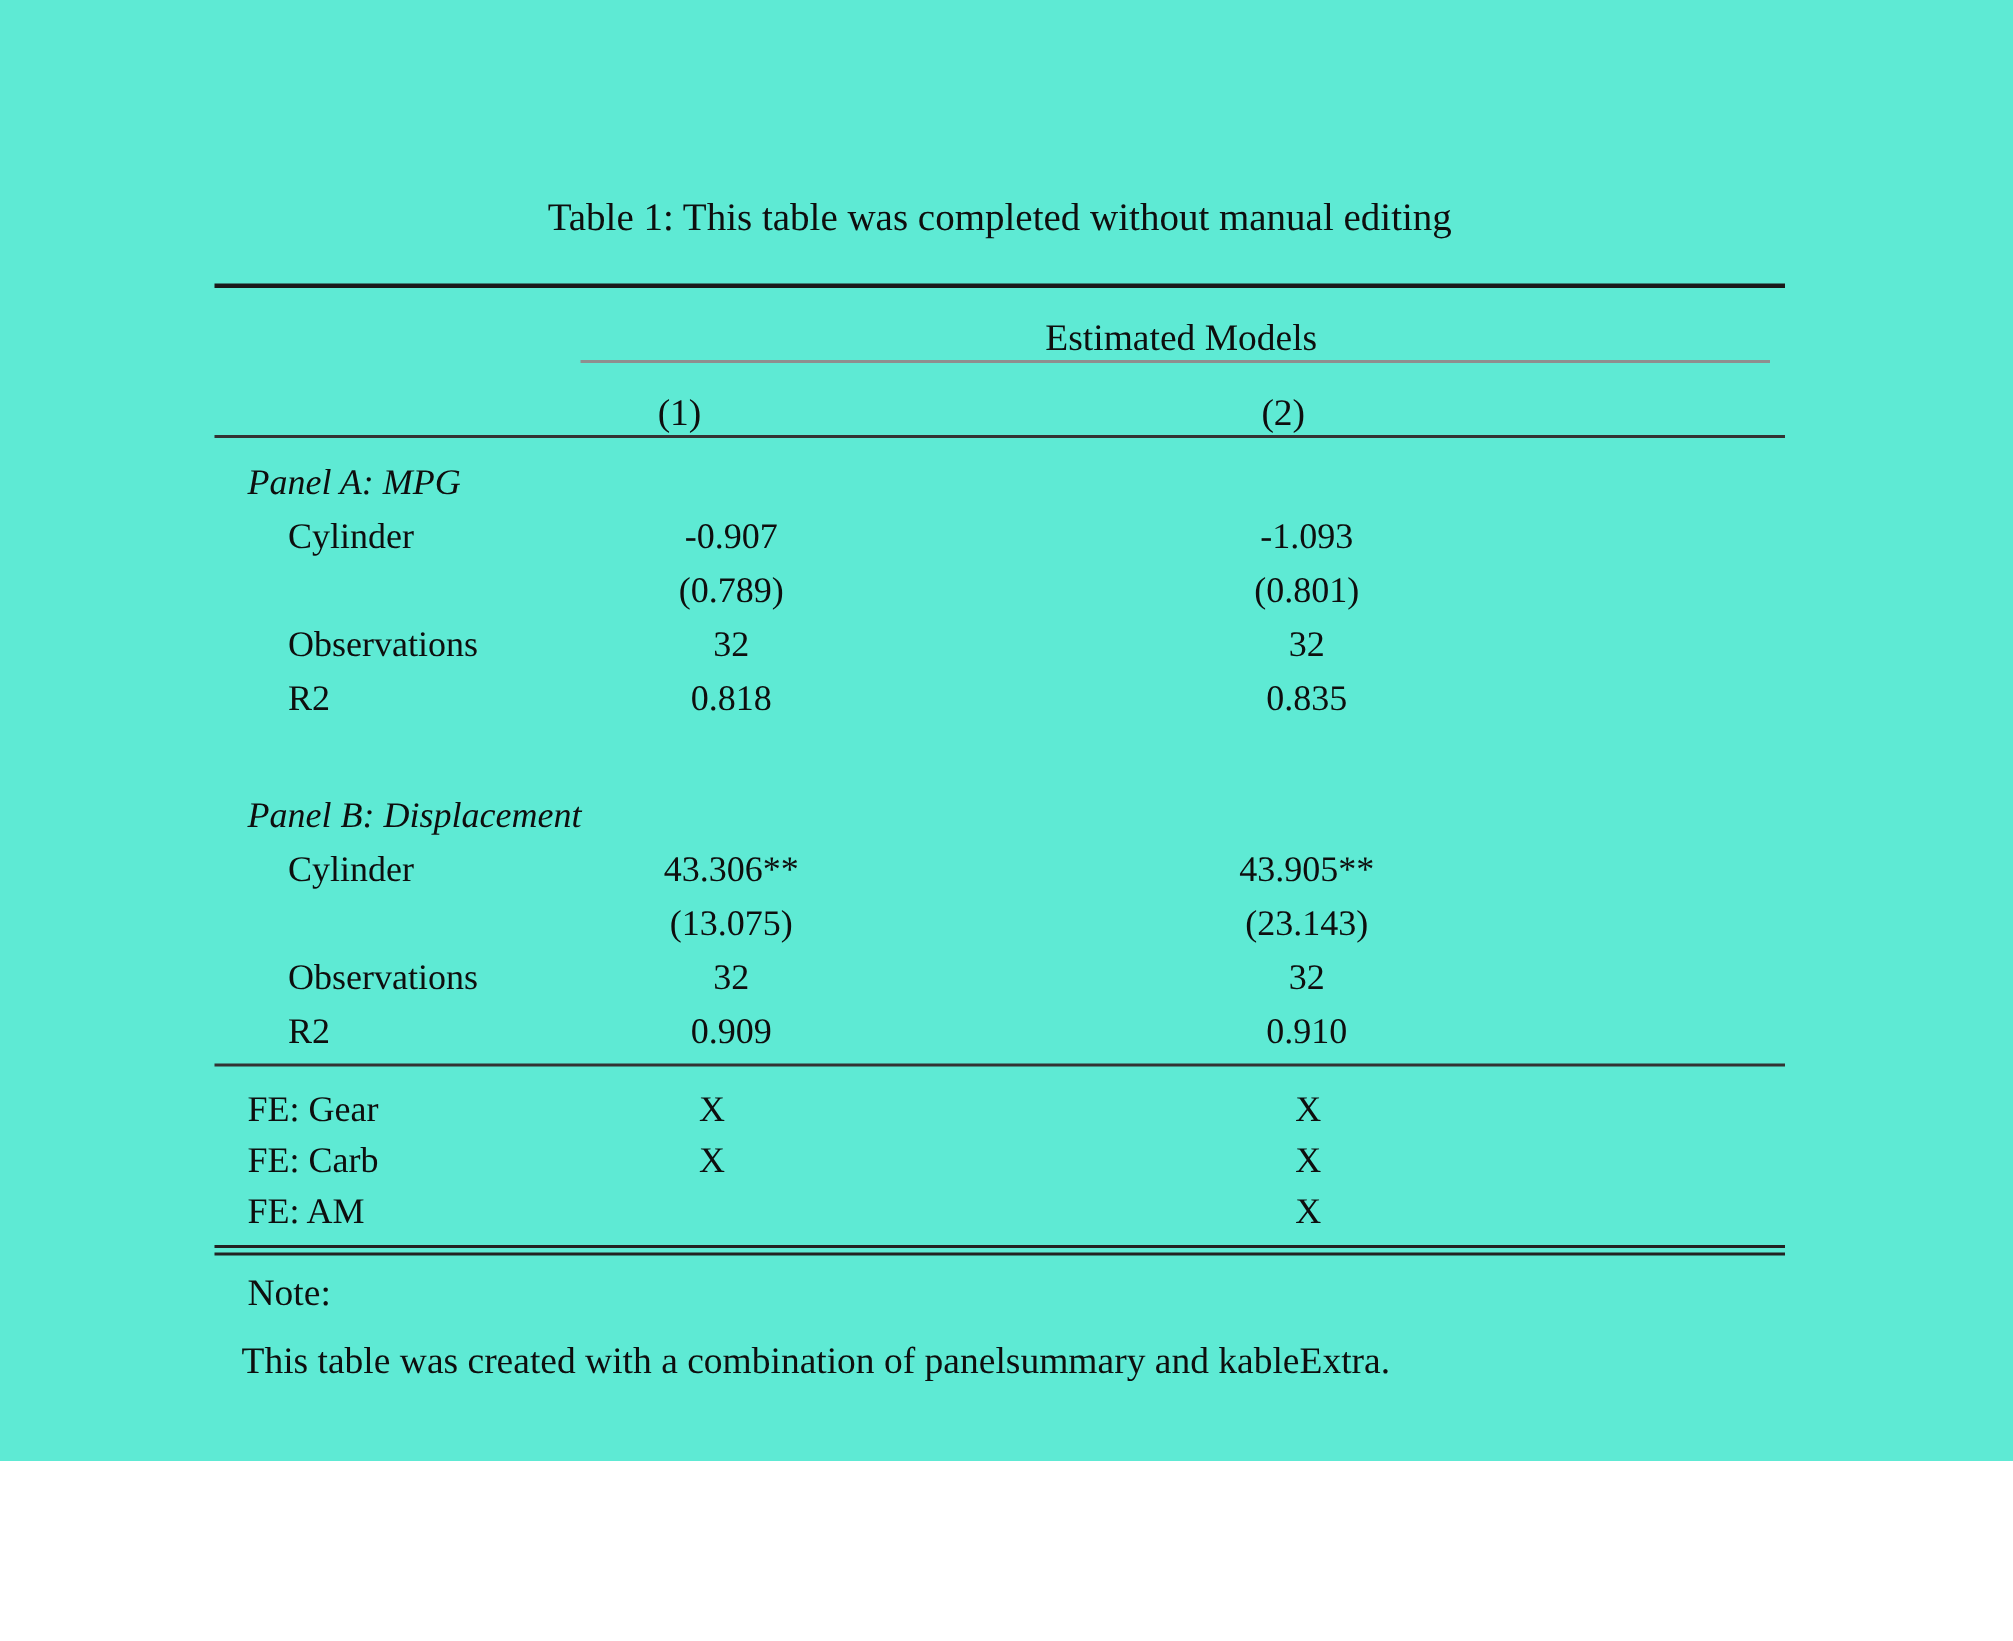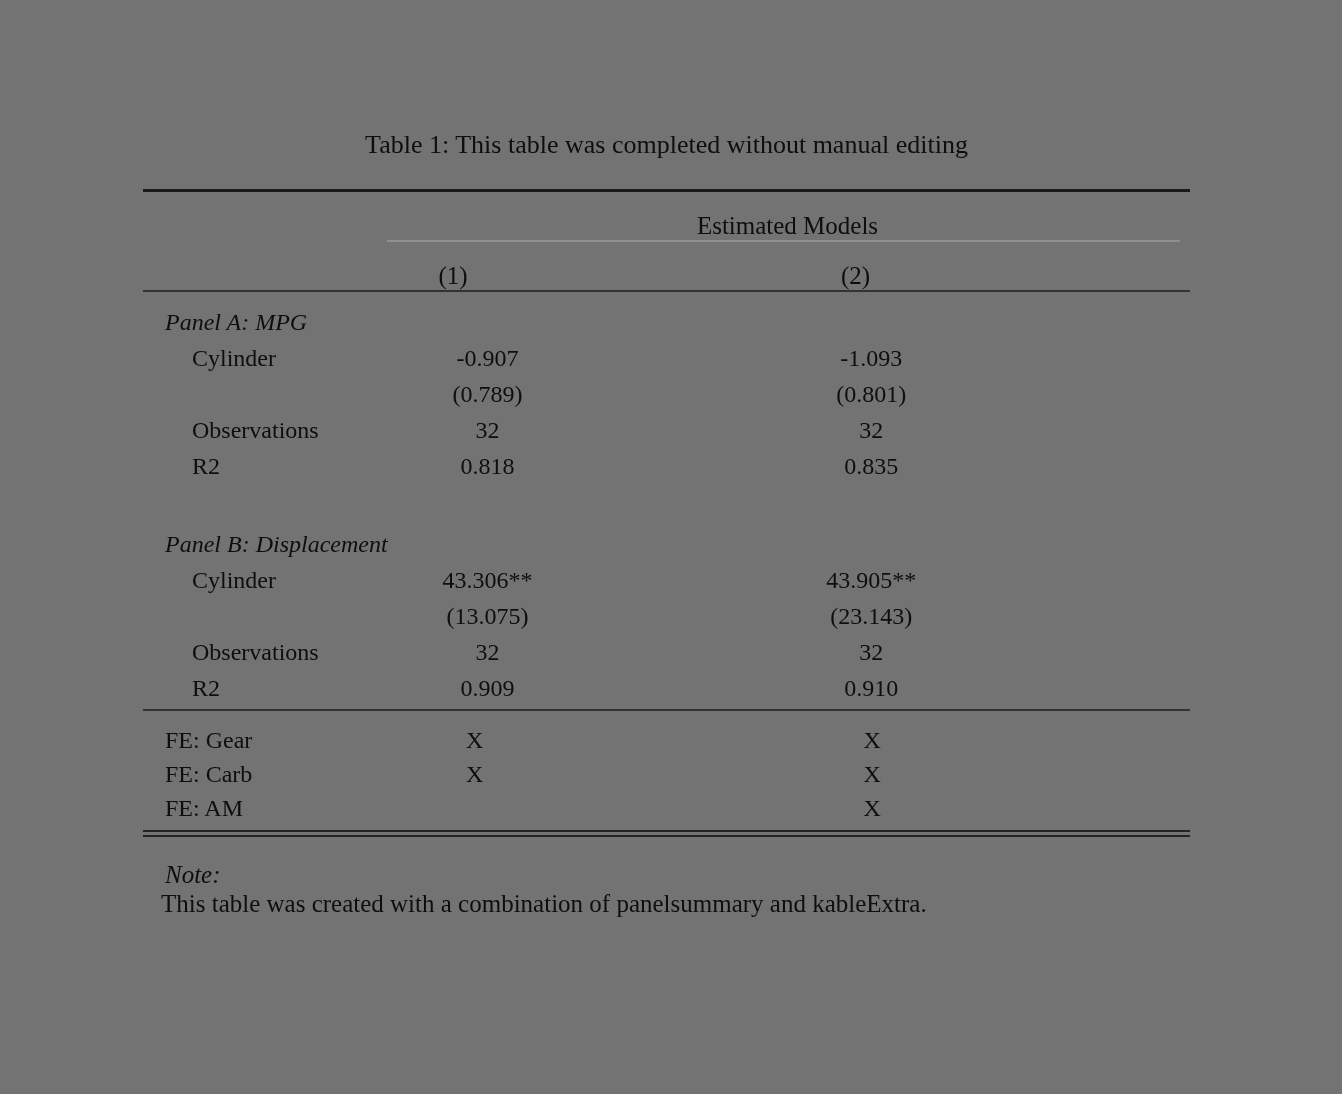--- a/index.html
+++ b/index.html
@@ -1,21 +1,21 @@
 <!DOCTYPE html>
 <html><head>
 <meta charset="utf-8">
 <style>
   * { margin: 0; padding: 0; box-sizing: content-box; }
   html, body { background: #ffffff; }
   .page {
     position: relative;
     width: 1342px;
-    height: 1094px;
-    background: #737373;
+    height: 974px;
+    background: #5eead4;
     font-family: "Liberation Serif", "DejaVu Serif", serif;
     color: #0e0e0e;
     overflow: hidden;
   }
   .doc {
     position: absolute;
     left: 143px;
     top: 0;
     width: 1047px;
   }
@@ -47,28 +47,27 @@
   .fe-label    { padding-left: 22px; }
   .rule-above-fe { margin-top: 7px; }
   .fe-block { margin-top: 9px; }
   .doublerule {
     margin-top: 8px;
     height: 3px;
     border-top: 2px solid #222222;
     border-bottom: 2px solid #222222;
   }
   .note-label {
-    margin-top: 24px;
+    margin-top: 12px;
     padding-left: 22px;
-    font-style: italic;
     font-size: 25px;
     line-height: 28px;
   }
   .note-text {
-    margin-top: 0;
+    margin-top: 16px;
     padding-left: 18px;
     font-size: 25px;
     line-height: 30px;
   }
 </style>
 </head>
 <body>
 
 <div class="page">
   <div class="doc">

